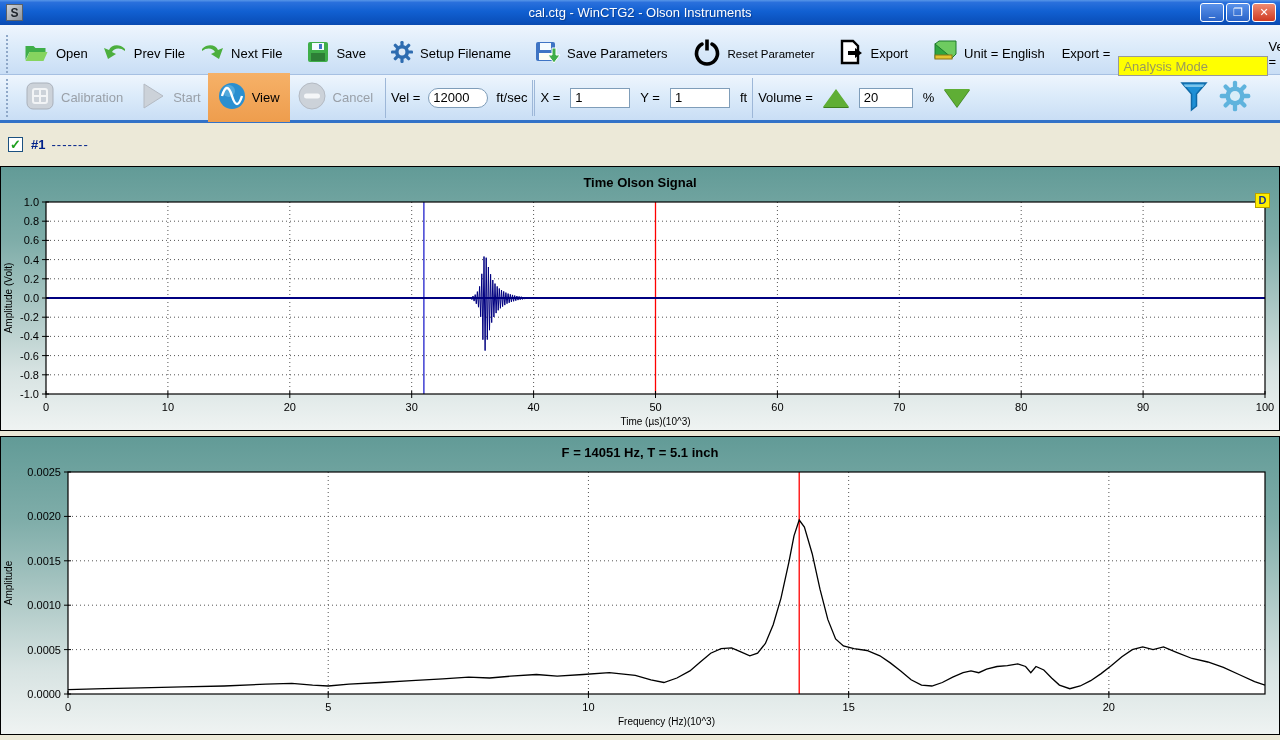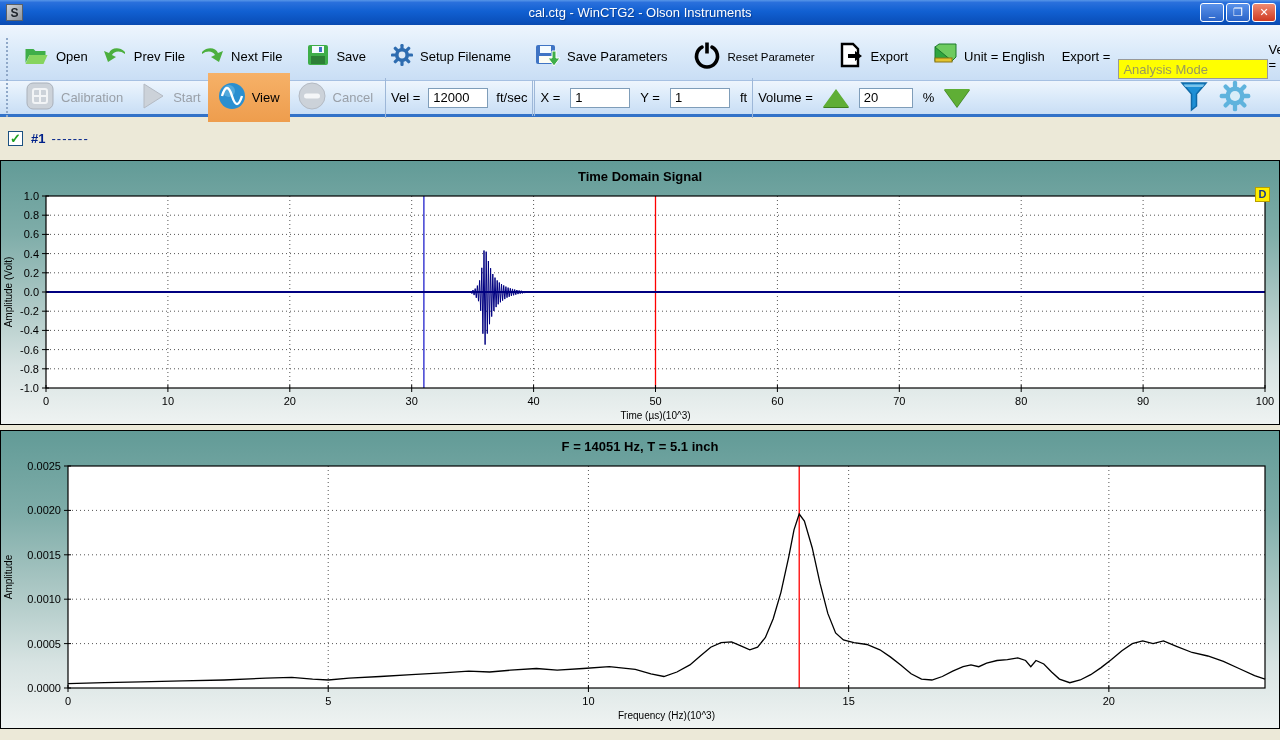--- a/index.html
+++ b/index.html
@@ -18,22 +18,22 @@
   .winbtns { margin-left:auto; display:flex; gap:2px; z-index:2; }
   .winbtn { width:24px; height:19px; border-radius:3px; border:1px solid #fff;
     color:#fff; font-size:11px; line-height:17px; text-align:center;
     background:linear-gradient(180deg,#5a92ea,#2963c8); }
   .winbtn.close { background:linear-gradient(180deg,#f0927e,#d campaign); background:linear-gradient(180deg,#ef8b72,#cf3a21); }
 
   
   .toolbar { display:flex; align-items:center;
     background:linear-gradient(180deg,#eef5fd 0%,#dcebfa 45%,#c9def5 100%);
     border-bottom:1px solid #a6c0e2; }
-  .toolbar.main { height:56px; padding:8px 10px 0 4px; }
-  .toolbar.controls { height:36px; padding:0 23px 0 4px; border-bottom:3px solid #3272c8; }
+  .toolbar.main { height:50px; padding:8px 10px 0 4px; }
+  .toolbar.controls { height:48px; padding:0 23px 0 4px; border-bottom:3px solid #3272c8; }
   .grip { width:4px; height:38px; border-left:2px dotted #8fa8c8; margin:0 8px 0 2px; }
   .tb-btn { display:flex; align-items:center; gap:6px; padding:4px 7px; border:none;
     background:transparent; font-size:13px; color:#000; cursor:default;
     font-family:"Liberation Sans",sans-serif; white-space:nowrap; }
   .tb-btn.small-label { font-size:11.5px; }
   .tb-btn.disabled { color:#9aa0a8; }
   .tb-btn.active { background:linear-gradient(180deg,#f6b168,#ee9d4d); border-radius:0;
     padding:9px 10px; }
   .sep { width:1px; height:40px; background:#9db7d8; margin:0 5px; }
   .sep.thin { height:36px; }
@@ -250,21 +250,21 @@
           <circle cx="15" cy="15" r="13" fill="#ccd2d9" stroke="#b4bac3"></circle>
           <rect x="7" y="12.5" width="16" height="5" rx="2.5" fill="#f4f6f8"></rect>
         </svg>
     </span>
     <span>Cancel</span>
   </button>
 
   <div class="sep"></div>
 
   <span class="lbl">Vel =</span>
-  <input class="xp-input" style="margin: 0px 8px;" value="12000">
+  <input class="xp-input" style="margin: 0px 8px; border-radius: 10px;" value="12000">
   <span class="lbl">ft/sec</span>
 
   <div class="sep thin"></div>
   <div class="sep thin" style="margin-left:-4px"></div>
 
   <span class="lbl">X =</span>
   <input class="xp-input" style="margin: 0px 10px;" value="1">
   <span class="lbl">Y =</span>
   <input class="xp-input" style="margin: 0px 10px;" value="1">
   <span class="lbl">ft</span>
@@ -299,21 +299,21 @@
   </div>
 </div>
 
 <div class="channel-row">
   <div class="checkbox">✓</div>
   <span class="channel-label">#1</span>
   <span class="channel-dashes">-------</span>
 </div>
 
 <div class="chart-panel first">
-  <div class="chart-title">Time Domain Signal</div>
+  <div class="chart-title">Time Olson Signal</div>
   <div class="corner-badge">D</div>
   <svg id="chart0" width="1280" height="265">
       <rect x="45" y="35" width="1219" height="192" fill="#fff"></rect>
       <line x1="166.9" y1="35" x2="166.9" y2="227" stroke="#555" stroke-width="1" stroke-dasharray="1 3"></line>
       <line x1="288.8" y1="35" x2="288.8" y2="227" stroke="#555" stroke-width="1" stroke-dasharray="1 3"></line>
       <line x1="410.7" y1="35" x2="410.7" y2="227" stroke="#555" stroke-width="1" stroke-dasharray="1 3"></line>
       <line x1="532.6" y1="35" x2="532.6" y2="227" stroke="#555" stroke-width="1" stroke-dasharray="1 3"></line>
       <line x1="654.5" y1="35" x2="654.5" y2="227" stroke="#555" stroke-width="1" stroke-dasharray="1 3"></line>
       <line x1="776.4" y1="35" x2="776.4" y2="227" stroke="#555" stroke-width="1" stroke-dasharray="1 3"></line>
       <line x1="898.3" y1="35" x2="898.3" y2="227" stroke="#555" stroke-width="1" stroke-dasharray="1 3"></line>

